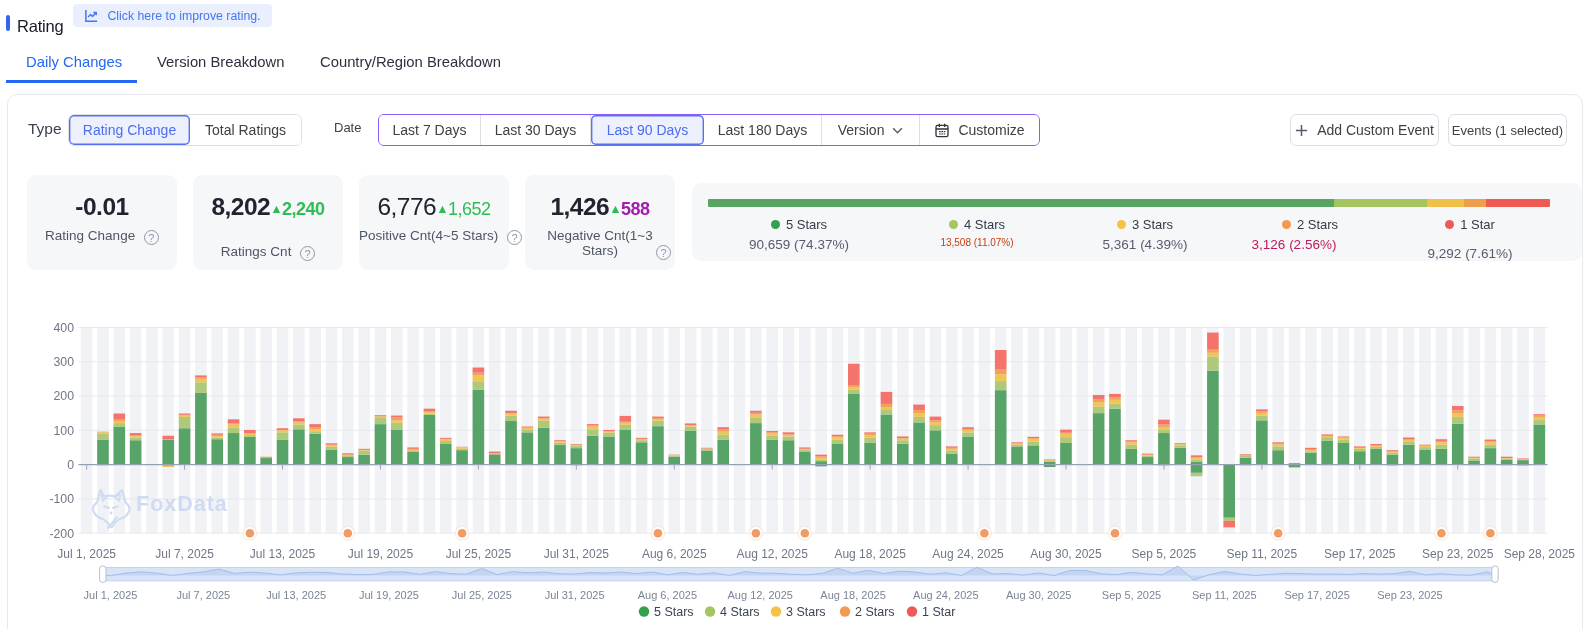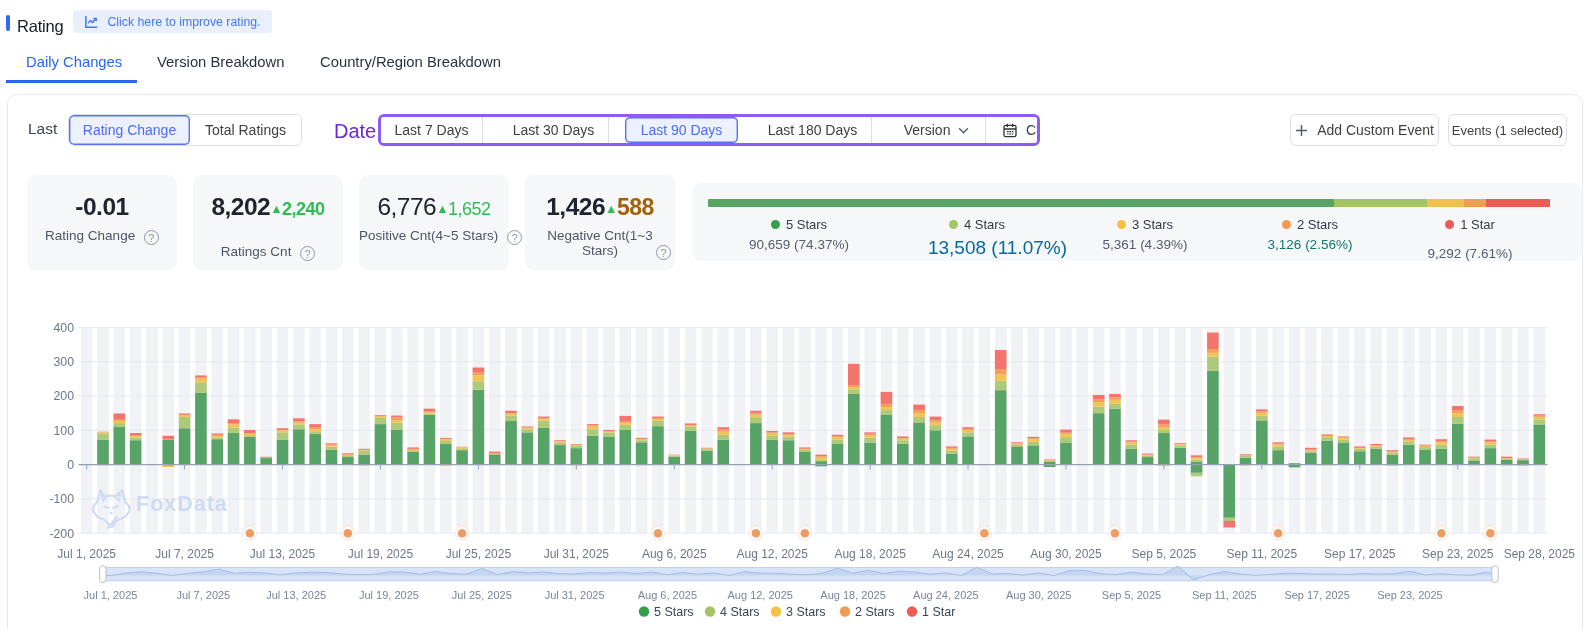--- a/index.html
+++ b/index.html
@@ -4,43 +4,43 @@
 * { margin:0; padding:0; box-sizing:border-box; }
 html,body { width:1590px; height:629px; background:#fff; font-family:"Liberation Sans", sans-serif; overflow:hidden; position:relative; }
 .abs { position:absolute; }
 .btn { display:flex; align-items:center; justify-content:center; font-size:14px; color:#404040; background:#fff; }
 .qm { display:inline-block; width:15px; height:15px; border:1px solid #8f98a8; border-radius:50%; font-size:11px; line-height:14px; text-align:center; color:#8f98a8; margin-left:5px; vertical-align:-2px; }
 </style></head>
 <body>
 
 <div class="abs" style="left:6px;top:14.5px;width:4px;height:16px;border-radius:2px;background:#3166f2"></div>
 <div class="abs" style="left:17px;top:17px;font-size:16.5px;font-weight:normal;color:#171b26;letter-spacing:-0.2px">Rating</div>
-<div class="abs" style="left:73px;top:10px;width:199px;height:23px;background:#e9effd;border-radius:4px;display:flex;align-items:center;justify-content:center;">
+<div class="abs" style="left:73px;top:4px;width:199px;height:23px;background:#e9effd;border-radius:4px;display:flex;align-items:center;justify-content:center;">
   <svg width="15" height="15" viewBox="0 0 24 24" fill="none" stroke="#4577f0" stroke-width="2.4" style="margin-right:8px">
       <path d="M3 3v18h18"></path>
       <path d="M6.5 14.5l4-4 3 3 6-6.5"></path>
       <path d="M15 7h4.5v4.5"></path>
     </svg>
   <span style="font-size:12.3px;color:#4577f0">Click here to improve rating.</span>
 </div>
 
 <div class="abs" style="left:26px;top:54px;font-size:14.8px;color:#2567f2">Daily Changes</div>
 <div class="abs" style="left:157px;top:54px;font-size:14.8px;color:#2b313d">Version Breakdown</div>
 <div class="abs" style="left:320px;top:54px;font-size:14.8px;color:#2b313d">Country/Region Breakdown</div>
 <div class="abs" style="left:6px;top:80px;width:131px;height:2.5px;background:#2567f2"></div>
 
 <div class="abs" style="left:7px;top:94px;width:1576px;height:560px;background:#fff;border:1px solid #e7e9ee;border-radius:10px;"></div>
 
-<div class="abs" style="left:28px;top:120px;font-size:15.5px;color:#3c4250">Last</div>
+<div class="abs" style="left:28px;top:120px;font-size:15.5px;color:#3c4250">Type</div>
 <div class="abs" style="left:68px;top:114px;width:234px;height:32px;border:1px solid #dcdfe6;border-radius:6px;display:flex;overflow:hidden;">
   <div class="btn" style="flex:0 0 121px;background:#edf1fd;color:#4d6cf0;border-radius:5px;box-shadow:inset 0 0 0 1.4px #5672f1">Rating Change</div>
   <div class="btn" style="flex:1">Total Ratings</div>
 </div>
-<div class="abs" style="left:334px;top:120px;font-size:20px;color:#6d28d9">Date</div>
-<div class="abs" style="left:378px;top:114px;width:662px;height:32px;border:3px solid #8b5cf6;border-radius:6px;display:flex;overflow:hidden;gap:16px;">
+<div class="abs" style="left:334px;top:120px;font-size:13px;color:#404040">Date</div>
+<div class="abs" style="left:378px;top:114px;width:662px;height:32px;border:1px solid #8b5cf6;border-radius:6px;display:flex;overflow:hidden;">
   <div class="btn" style="flex:0 0 102px;border-right:1px solid #dcdfe6">Last 7 Days</div>
   <div class="btn" style="flex:0 0 110px;border-right:1px solid #dcdfe6">Last 30 Days</div>
   <div class="btn" style="flex:0 0 113px;background:#edf1fd;color:#4d6cf0;border-radius:5px;box-shadow:inset 0 0 0 1.4px #5672f1">Last 90 Days</div>
   <div class="btn" style="flex:0 0 118px;border-right:1px solid #dcdfe6">Last 180 Days</div>
   <div class="btn" style="flex:0 0 98px;border-right:1px solid #dcdfe6">Version&nbsp;&nbsp;<svg width="11" height="7" viewBox="0 0 12 8" fill="none" stroke="#566070" stroke-width="1.8">
         <path d="M1 1.5l5 5 5-5"></path>
       </svg></div>
   <div class="btn" style="flex:1">
     <svg width="16" height="16" viewBox="0 0 24 24" fill="none" stroke="#2f333c" stroke-width="2" style="margin-right:8px">
         <rect x="3" y="5" width="18" height="17" rx="2.5"></rect>
@@ -63,40 +63,40 @@
 </div>
 <div class="abs" style="left:193px;top:175px;width:150px;height:95px;background:#f6f7f9;border-radius:9px;text-align:center;">
   <div style="margin-top:18px;font-size:24.5px;font-weight:bold;color:#20242e;letter-spacing:-0.5px">8,202<span style="color:#2dbd54;font-size:12.5px;vertical-align:2.5px">▲</span><span style="color:#2dbd54;font-size:18px">2,240</span></div>
   <div style="margin-top:23px;font-size:13.5px;color:#4e5564;white-space:nowrap">Ratings Cnt <span class="qm">?</span></div>
 </div>
 <div class="abs" style="left:359px;top:175px;width:150px;height:95px;background:#f6f7f9;border-radius:9px;text-align:center;">
   <div style="margin-top:18px;font-size:24.5px;font-weight:normal;color:#20242e;letter-spacing:-0.5px">6,776<span style="color:#2dbd54;font-size:12.5px;vertical-align:2.5px">▲</span><span style="color:#2dbd54;font-size:18px">1,652</span></div>
   <div style="margin-top:7px;font-size:13.5px;color:#4e5564;white-space:nowrap">Positive Cnt(4~5 Stars) <span class="qm">?</span></div>
 </div>
 <div class="abs" style="left:525px;top:175px;width:150px;height:95px;background:#f6f7f9;border-radius:9px;text-align:center;">
-  <div style="margin-top:18px;font-size:24.5px;font-weight:bold;color:#20242e;letter-spacing:-0.5px">1,426<span style="color:#2dbd54;font-size:12.5px;vertical-align:2.5px">▲</span><span style="color:#a16207;font-size:23px">588</span></div>
+  <div style="margin-top:18px;font-size:24.5px;font-weight:bold;color:#20242e;letter-spacing:-0.5px">1,426<span style="color:#2dbd54;font-size:12.5px;vertical-align:2.5px">▲</span><span style="color:#a21caf;font-size:18px">588</span></div>
   <div style="margin-top:7px;font-size:13.5px;color:#4e5564;position:relative">Negative Cnt(1~3<br>Stars)<span class="qm" style="position:absolute;right:4px;top:17px">?</span></div>
 </div>
 
 <div class="abs" style="left:692px;top:183px;width:890px;height:78px;background:#f6f7f9;border-radius:9px;">
   <div style="position:absolute;left:16px;top:16px;width:842px;height:8px;display:flex;border-radius:1px;overflow:hidden;">
       <div style="width:626.3px;background:#57a463"></div>
       <div style="width:93.2px;background:#a3c460"></div>
       <div style="width:37.0px;background:#f0c04a"></div>
       <div style="width:21.6px;background:#ee9f4e"></div>
       <div style="width:64.1px;background:#ee5b52"></div>
     </div>
 <div style="position:absolute;left:17px;top:33.5px;width:180px;text-align:center;font-size:13px;color:#333a47"><span style="display:inline-block;width:9px;height:9px;border-radius:50%;background:#33a04c;margin-right:6px"></span>5 Stars</div>
   <div style="position:absolute;left:17px;top:53.5px;width:180px;text-align:center;font-size:13.5px;color:#555d6c">90,659 (74.37%)</div>
   <div style="position:absolute;left:195px;top:33.5px;width:180px;text-align:center;font-size:13px;color:#333a47"><span style="display:inline-block;width:9px;height:9px;border-radius:50%;background:#a5c563;margin-right:6px"></span>4 Stars</div>
-  <div style="position:absolute;left:195px;top:53.5px;width:180px;text-align:right;font-size:19px;color:#0369a1">13,508 (11.07%)</div>
+  <div style="position:absolute;left:195px;top:53.5px;width:180px;text-align:center;font-size:10px;color:#c2410c">13,508 (11.07%)</div>
   <div style="position:absolute;left:363px;top:33.5px;width:180px;text-align:center;font-size:13px;color:#333a47"><span style="display:inline-block;width:9px;height:9px;border-radius:50%;background:#f5c243;margin-right:6px"></span>3 Stars</div>
   <div style="position:absolute;left:363px;top:53.5px;width:180px;text-align:center;font-size:13.5px;color:#555d6c">5,361 (4.39%)</div>
   <div style="position:absolute;left:528px;top:33.5px;width:180px;text-align:center;font-size:13px;color:#333a47"><span style="display:inline-block;width:9px;height:9px;border-radius:50%;background:#f09b51;margin-right:6px"></span>2 Stars</div>
-  <div style="position:absolute;left:528px;top:53.5px;width:180px;text-align:center;font-size:13.5px;color:#0f766e">3,126 (2.56%)</div>
+  <div style="position:absolute;left:512px;top:53.5px;width:180px;text-align:center;font-size:13.5px;color:#be185d">3,126 (2.56%)</div>
   <div style="position:absolute;left:688px;top:33.5px;width:180px;text-align:center;font-size:13px;color:#333a47"><span style="display:inline-block;width:9px;height:9px;border-radius:50%;background:#ee5a56;margin-right:6px"></span>1 Star</div>
   <div style="position:absolute;left:688px;top:63px;width:180px;text-align:center;font-size:13.5px;color:#555d6c">9,292 (7.61%)</div>
 </div>
 
 <svg width="1590" height="629" viewBox="0 0 1590 629" style="position:absolute;left:0;top:0">
     <g fill="#f1f2f5">
 <rect x="80.86" y="327.40" width="11.6" height="205.80"></rect>
 <rect x="97.18" y="327.40" width="11.6" height="205.80"></rect>
 <rect x="113.51" y="327.40" width="11.6" height="205.80"></rect>
 <rect x="129.83" y="327.40" width="11.6" height="205.80"></rect>

